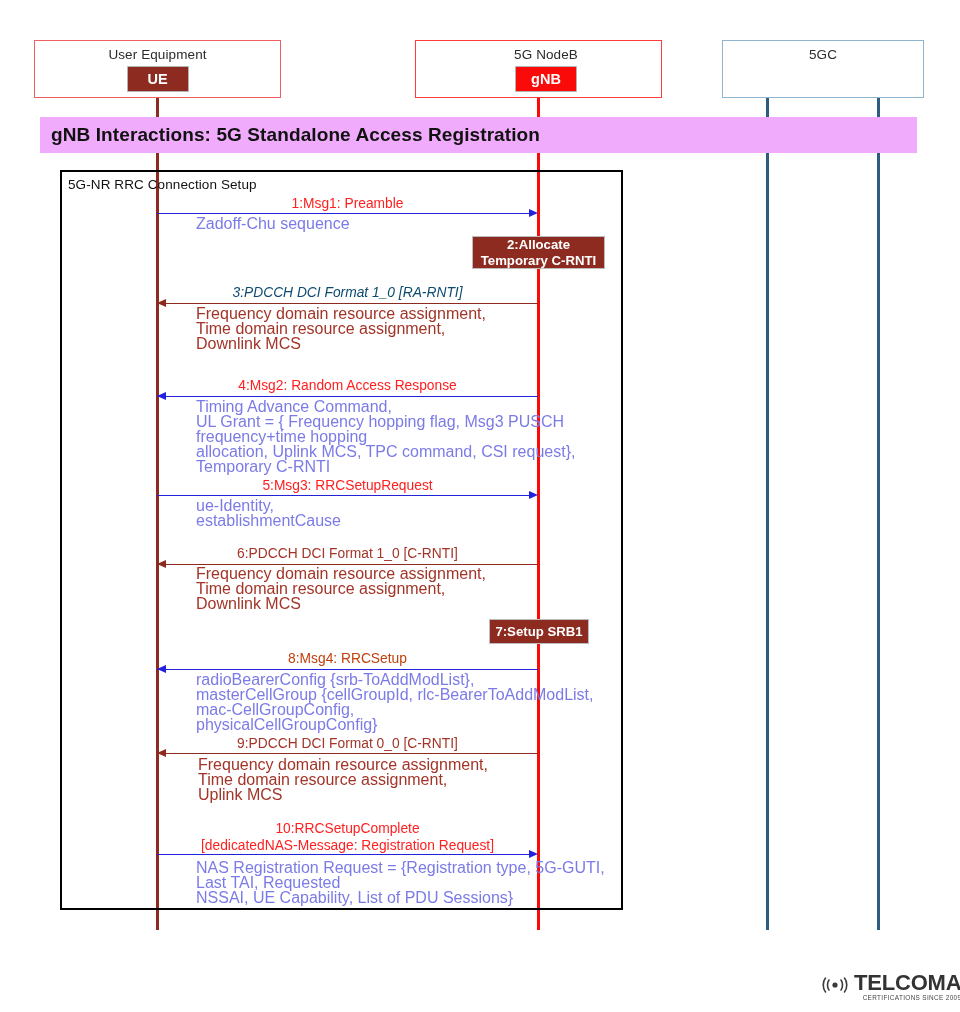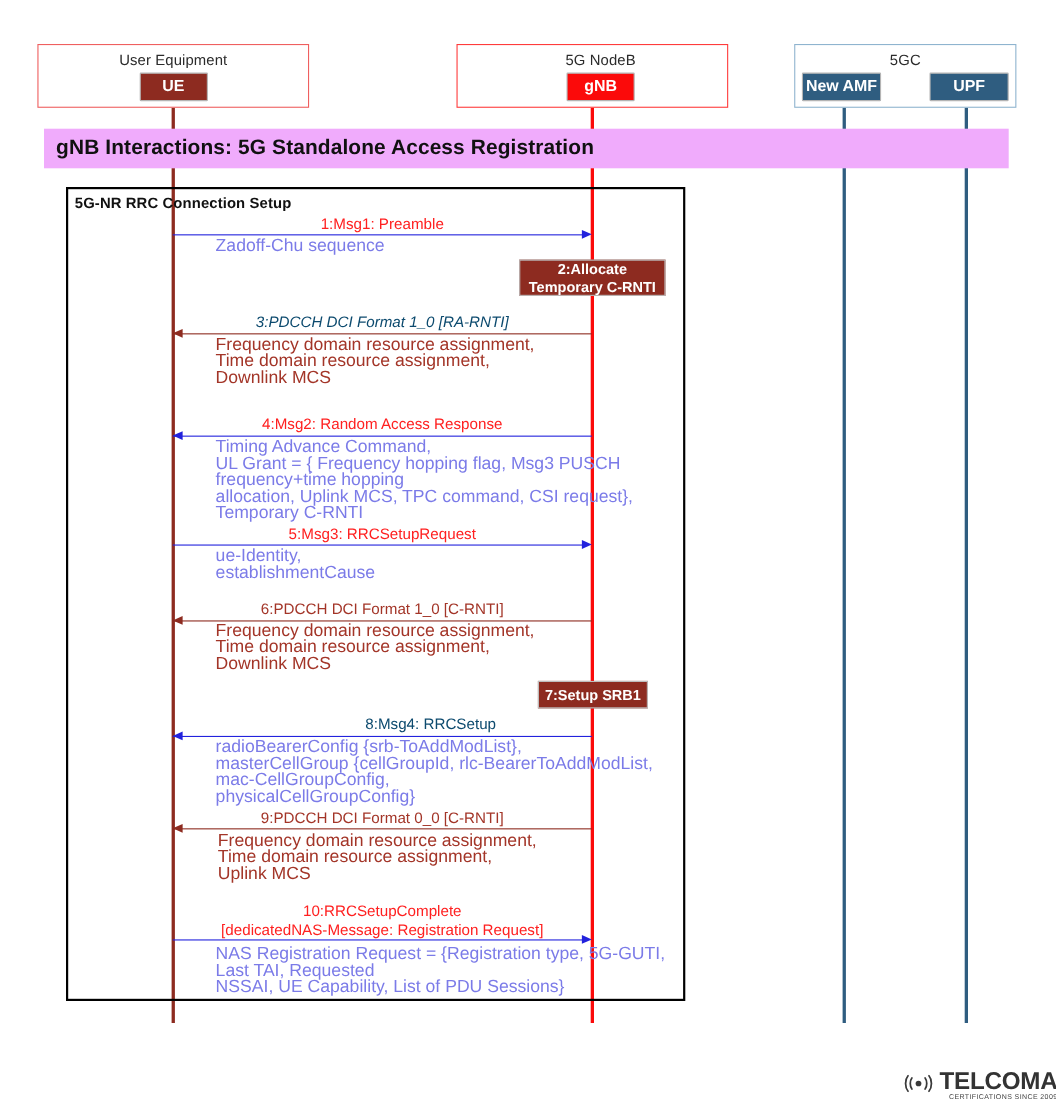--- a/index.html
+++ b/index.html
@@ -107,21 +107,21 @@
     position: absolute;
     left: 60px; top: 170px;
     width: 563px; height: 740px;
     border: 2.4px solid #000000;
     box-sizing: border-box;
   }
   #fragment-label {
     position: absolute;
     left: 68px; top: 177px;
     font-size: 13.5px;
-    font-weight: bold;
+    font-weight: normal;
     color: #111111;
     letter-spacing: .1px;
   }
 
   
   .msg { position: absolute; }
   .msg-label {
     position: absolute;
     text-align: center;
     font-size: 13.8px;
@@ -207,24 +207,20 @@
     <div class="actor-chip">UE</div>
   </div>
 
   <div class="actor-box" id="actor-gnb">
     <div class="actor-title">5G NodeB</div>
     <div class="actor-chip">gNB</div>
   </div>
 
   <div class="actor-box" id="actor-5gc">
     <div class="actor-title">5GC</div>
-    <div class="chip-row">
-      <div class="actor-chip">New AMF</div>
-      <div class="actor-chip">UPF</div>
-    </div>
   </div>
 
   <div id="title-banner">
     <span class="banner-text">gNB Interactions: 5G Standalone Access Registration</span>
   </div>
 
   <div id="fragment"></div>
   <div id="fragment-label">5G-NR RRC Connection Setup</div>
 
   <div class="msg">
@@ -269,21 +265,21 @@
     <div class="arrow-line" style="left:157px; top:564px; width:381px; border-top-color:#8d2b20;"></div>
     <div class="arrow-head left" style="left:157px; top:560px; border-right-color:#8d2b20;"></div>
     <div class="msg-desc" style="left:160px; top:566px; width:400px; color:#a33528;">Frequency domain resource assignment,
 Time domain resource assignment,
 Downlink MCS</div>
   </div>
 
   <div class="action-box" style="left:489px; top:619px; width:100px; height:25px;text-align:center;">7:Setup SRB1</div>
 
   <div class="msg">
-    <div class="msg-label" style="left:157px; top:650px; width:381px; color:#0c4a6e;margin-left:44px;">8:Msg4: RRCSetup</div>
+    <div class="msg-label" style="left:157px; top:650px; width:381px; color:#c2410c;">8:Msg4: RRCSetup</div>
     <div class="arrow-line" style="left:157px; top:669px; width:381px; border-top-color:#2222dd;"></div>
     <div class="arrow-head left" style="left:157px; top:665px; border-right-color:#2222dd;"></div>
     <div class="msg-desc" style="left:160px; top:672px; width:430px; color:#7b7be8;">radioBearerConfig {srb-ToAddModList},
 masterCellGroup {cellGroupId, rlc-BearerToAddModList, mac-CellGroupConfig,
 physicalCellGroupConfig}</div>
   </div>
 
   <div class="msg">
     <div class="msg-label" style="left:157px; top:735px; width:381px; color:#a33528;">9:PDCCH DCI Format 0_0 [C-RNTI]</div>
     <div class="arrow-line" style="left:157px; top:753px; width:381px; border-top-color:#8d2b20;"></div>

